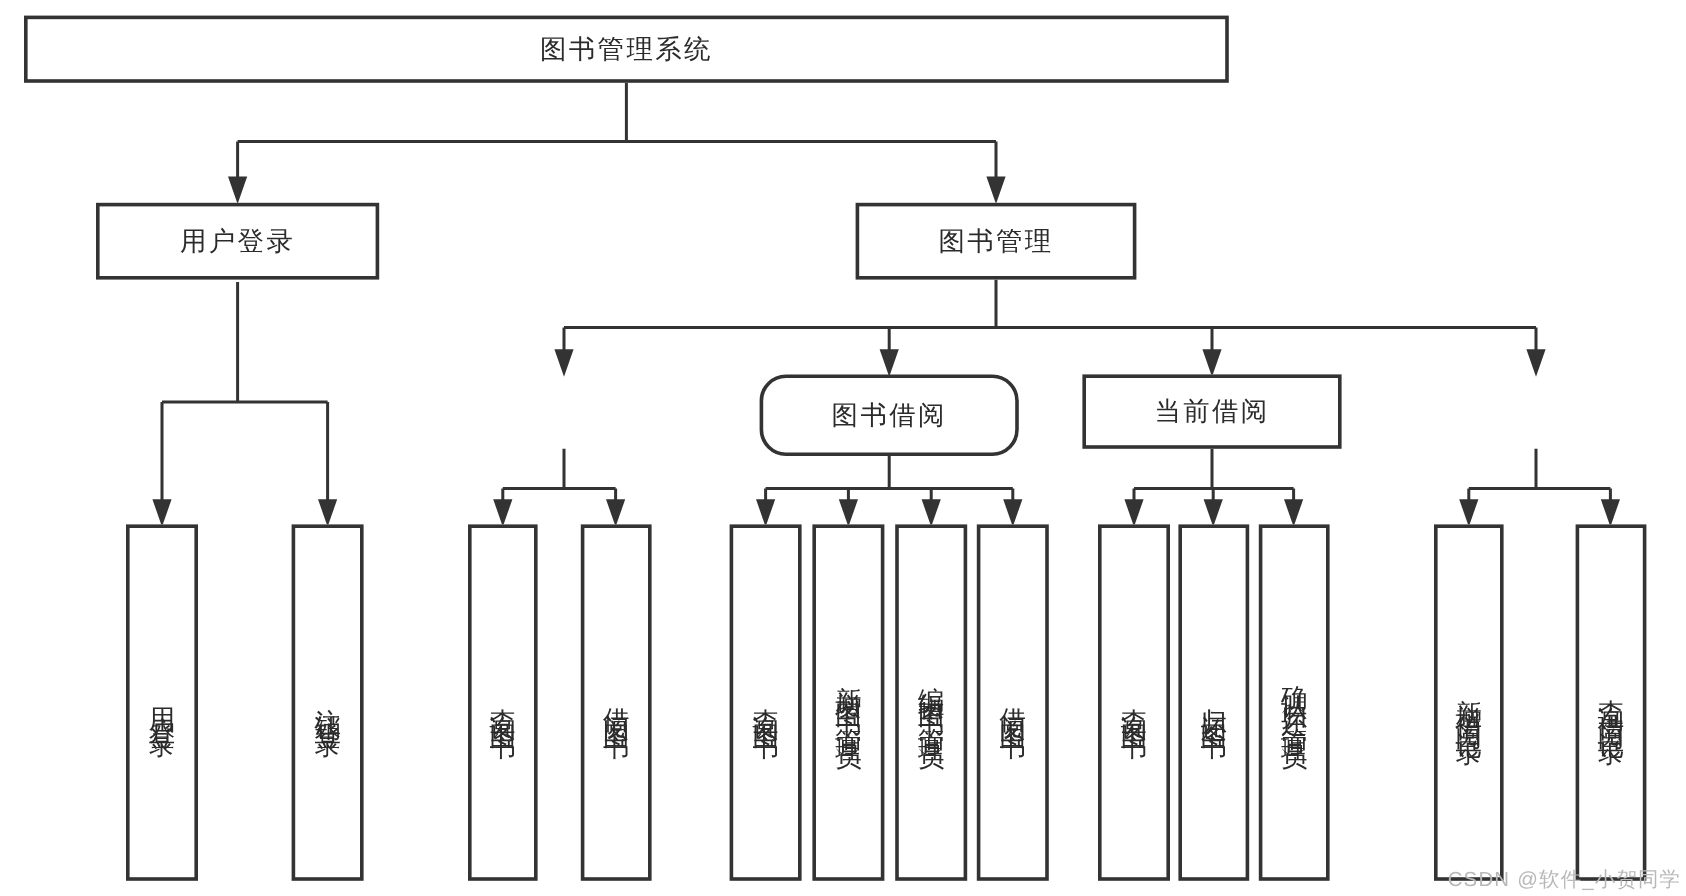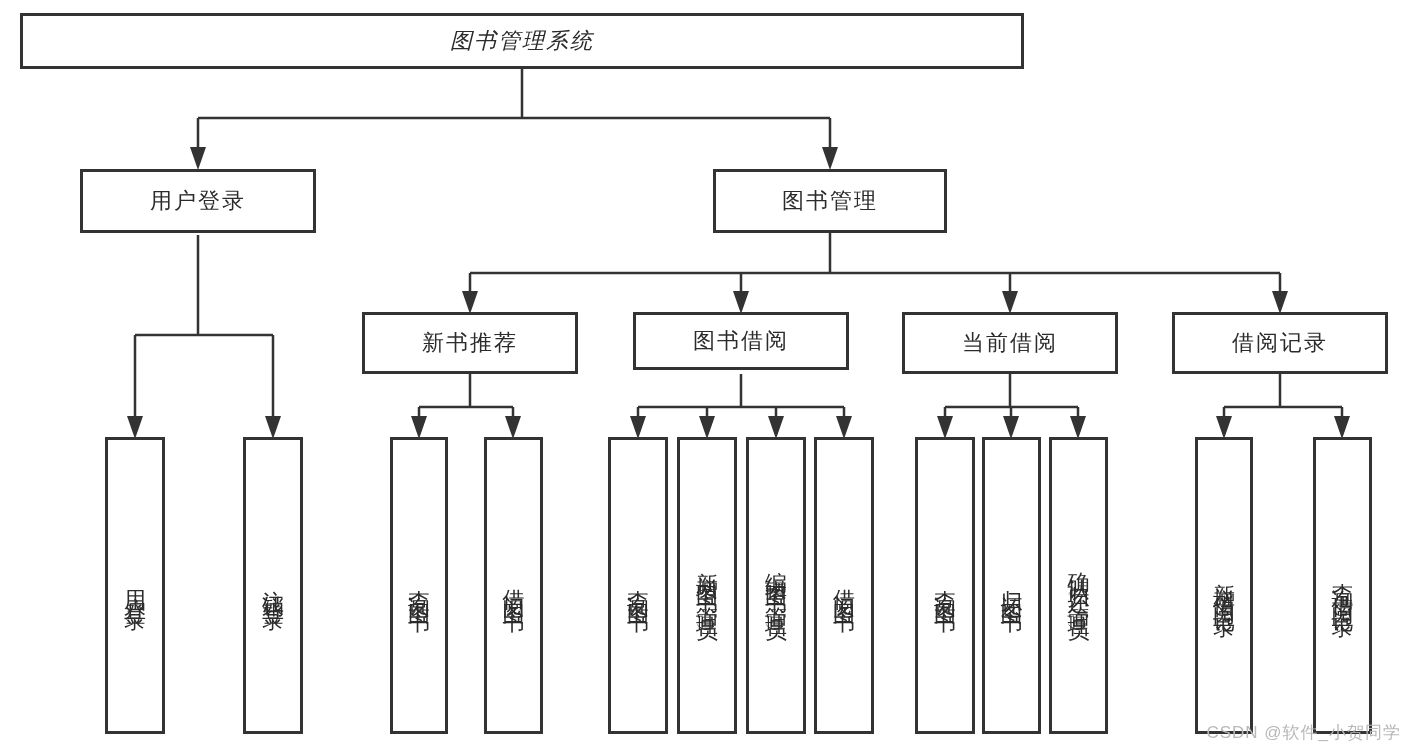--- a/index.html
+++ b/index.html
@@ -94,42 +94,36 @@
       <polygon points="768,416 784,416 776,439"></polygon>
       <polygon points="836,416 852,416 844,439"></polygon>
       <polygon points="937,416 953,416 945,439"></polygon>
       <polygon points="1003,416 1019,416 1011,439"></polygon>
       <polygon points="1070,416 1086,416 1078,439"></polygon>
       <polygon points="1216,416 1232,416 1224,439"></polygon>
       <polygon points="1334,416 1350,416 1342,439"></polygon>
     </g>
   </svg>
 
-  <div class="node" style="left:20px; top:13px; width:1004px; height:56px;font-style:italic;">
+  <div class="node" style="left:20px; top:13px; width:1004px; height:56px;">
     <span class="hlabel">图书管理系统</span>
   </div>
 
   <div class="node" style="left:80px; top:169px; width:236px; height:64px;">
     <span class="hlabel">用户登录</span>
   </div>
   <div class="node" style="left:713px; top:169px; width:234px; height:64px;">
     <span class="hlabel">图书管理</span>
   </div>
 
-  <div class="node" style="left:362px; top:312px; width:216px; height:62px;">
-    <span class="hlabel">新书推荐</span>
-  </div>
-  <div class="node" style="left:633px; top:312px; width:216px; height:58px;">
+  <div class="node" style="left:633px; top:312px; width:216px; height:68px;border-radius:22px;">
     <span class="hlabel">图书借阅</span>
   </div>
   <div class="node" style="left:902px; top:312px; width:216px; height:62px;text-align:center;">
     <span class="hlabel">当前借阅</span>
-  </div>
-  <div class="node" style="left:1172px; top:312px; width:216px; height:62px;">
-    <span class="hlabel">借阅记录</span>
   </div>
 
   <div class="node leaf" style="left:105px; top:437px; width:60px; height:297px;">
     <span class="vlabel">用户登录</span>
   </div>
   <div class="node leaf" style="left:243px; top:437px; width:60px; height:297px;">
     <span class="vlabel">注销登录</span>
   </div>
 
   <div class="node leaf" style="left:390px; top:437px; width:58px; height:297px;">

